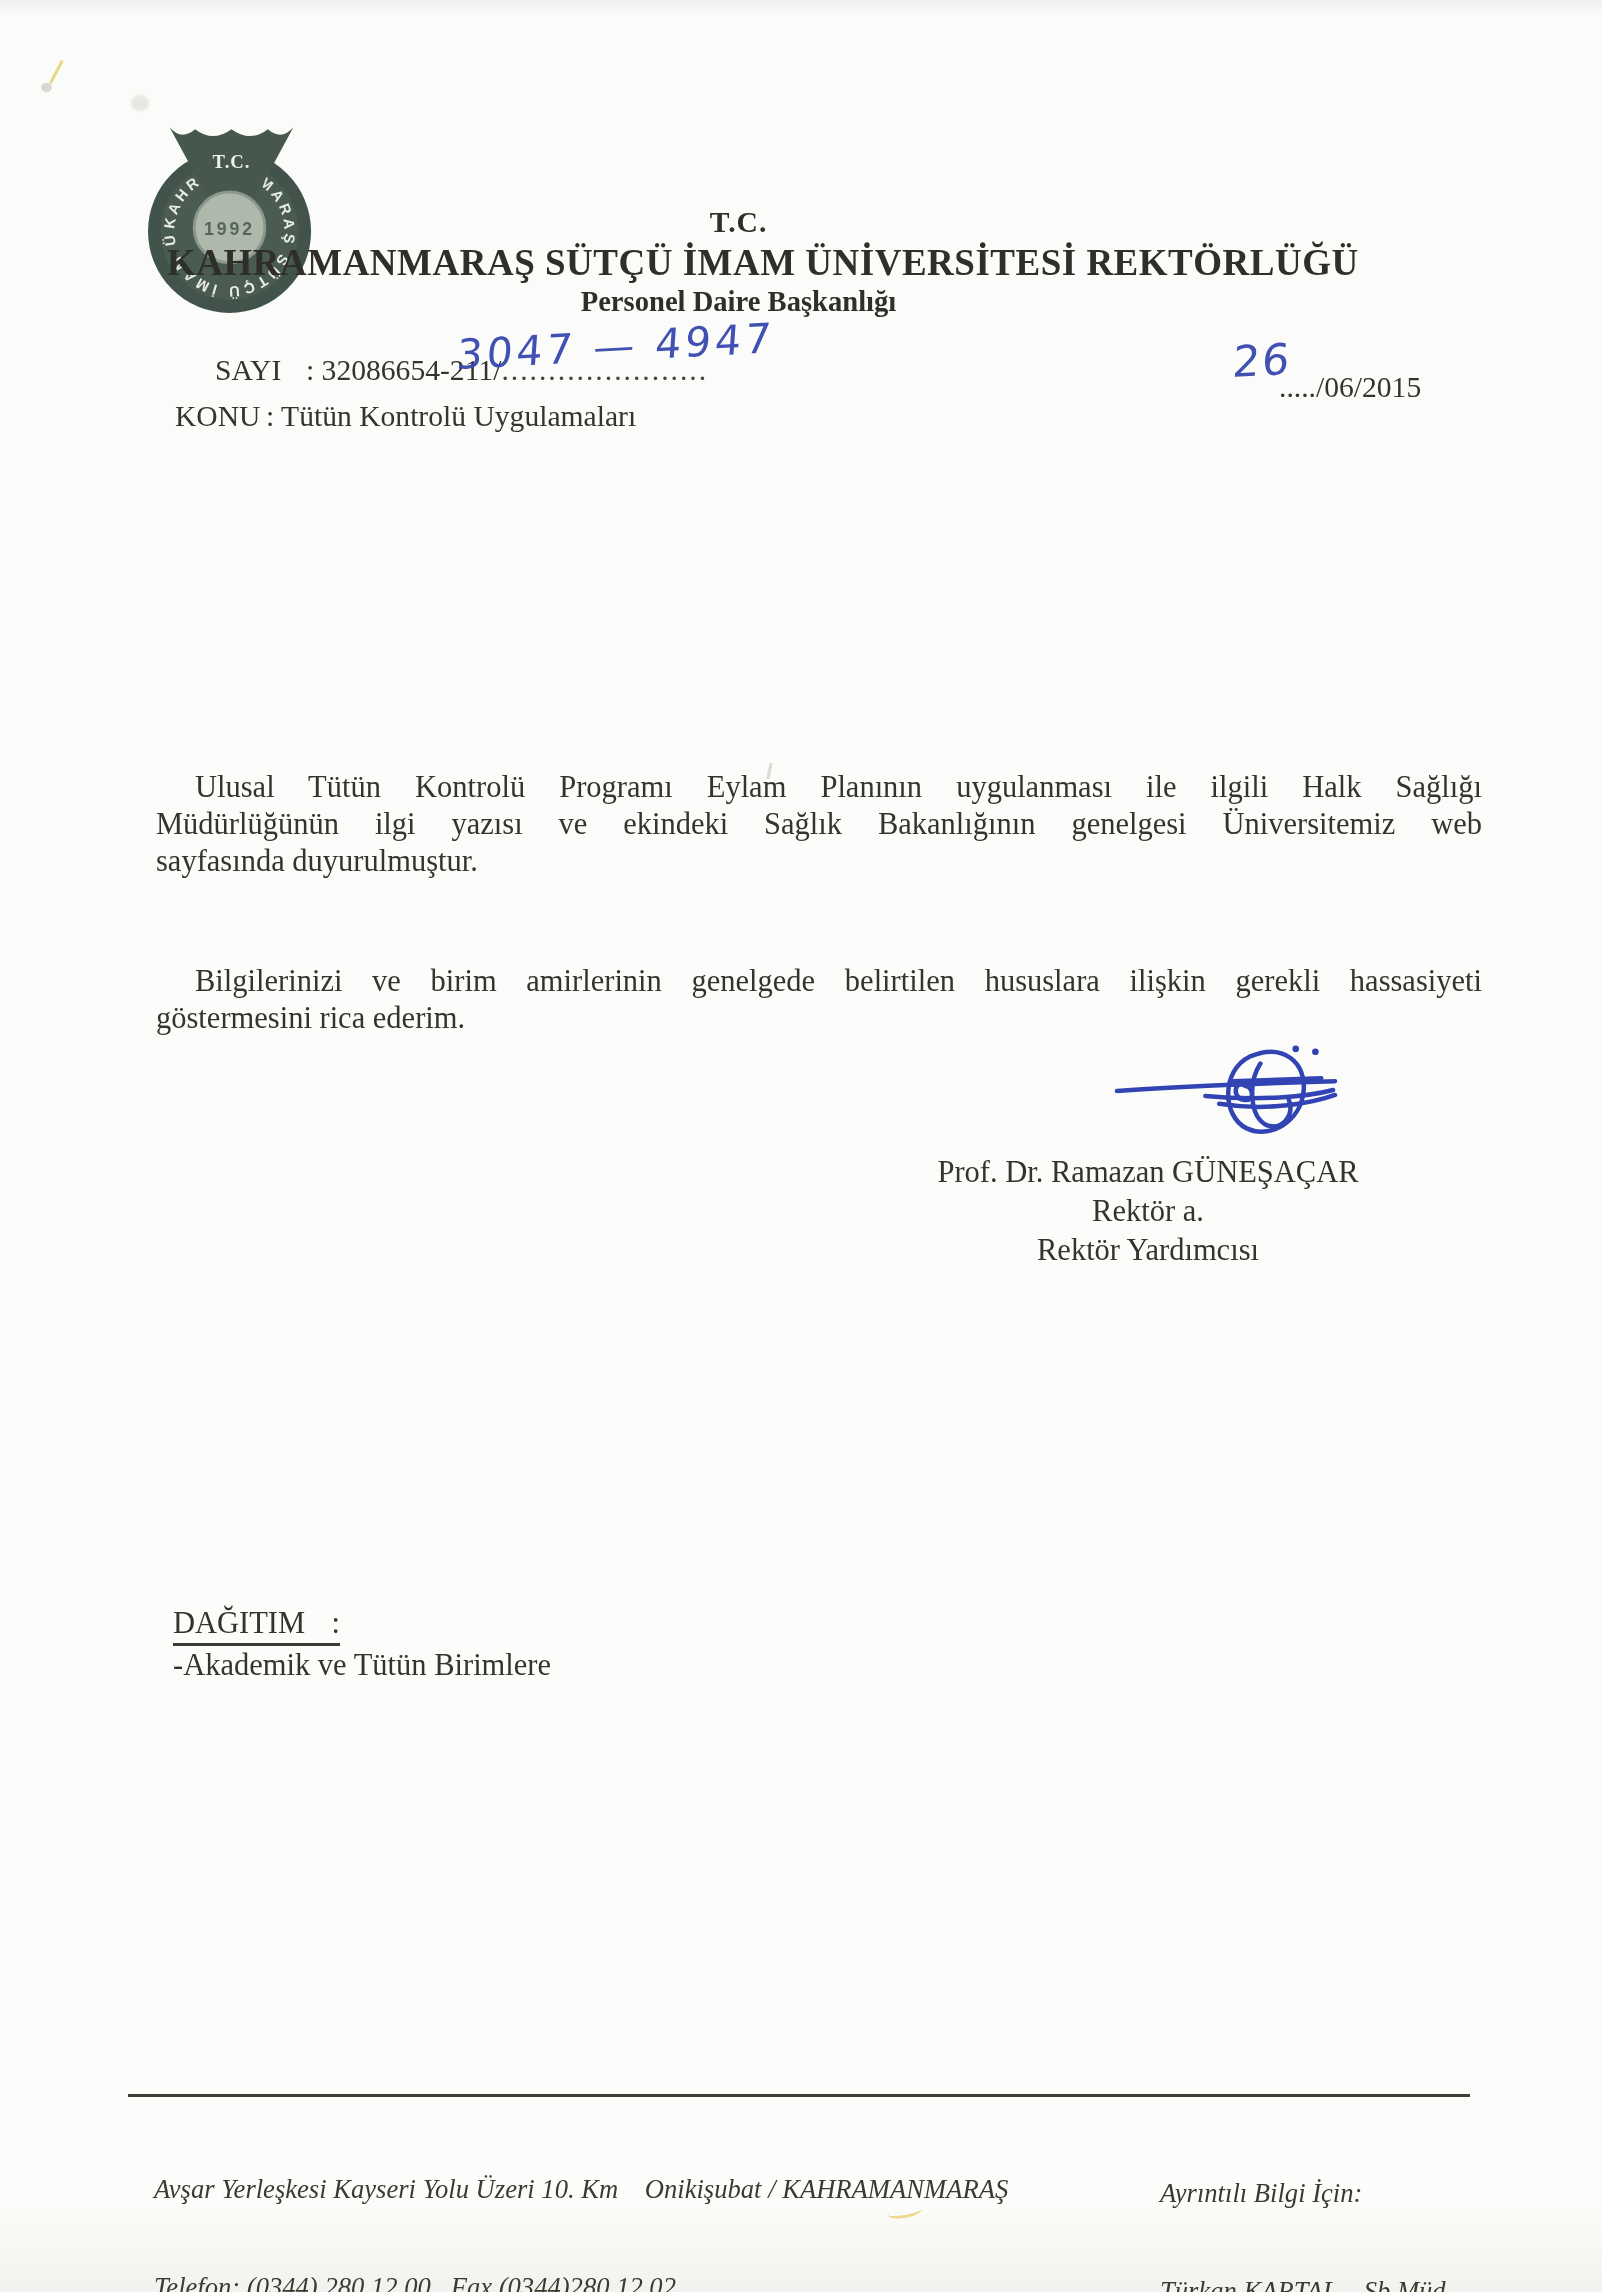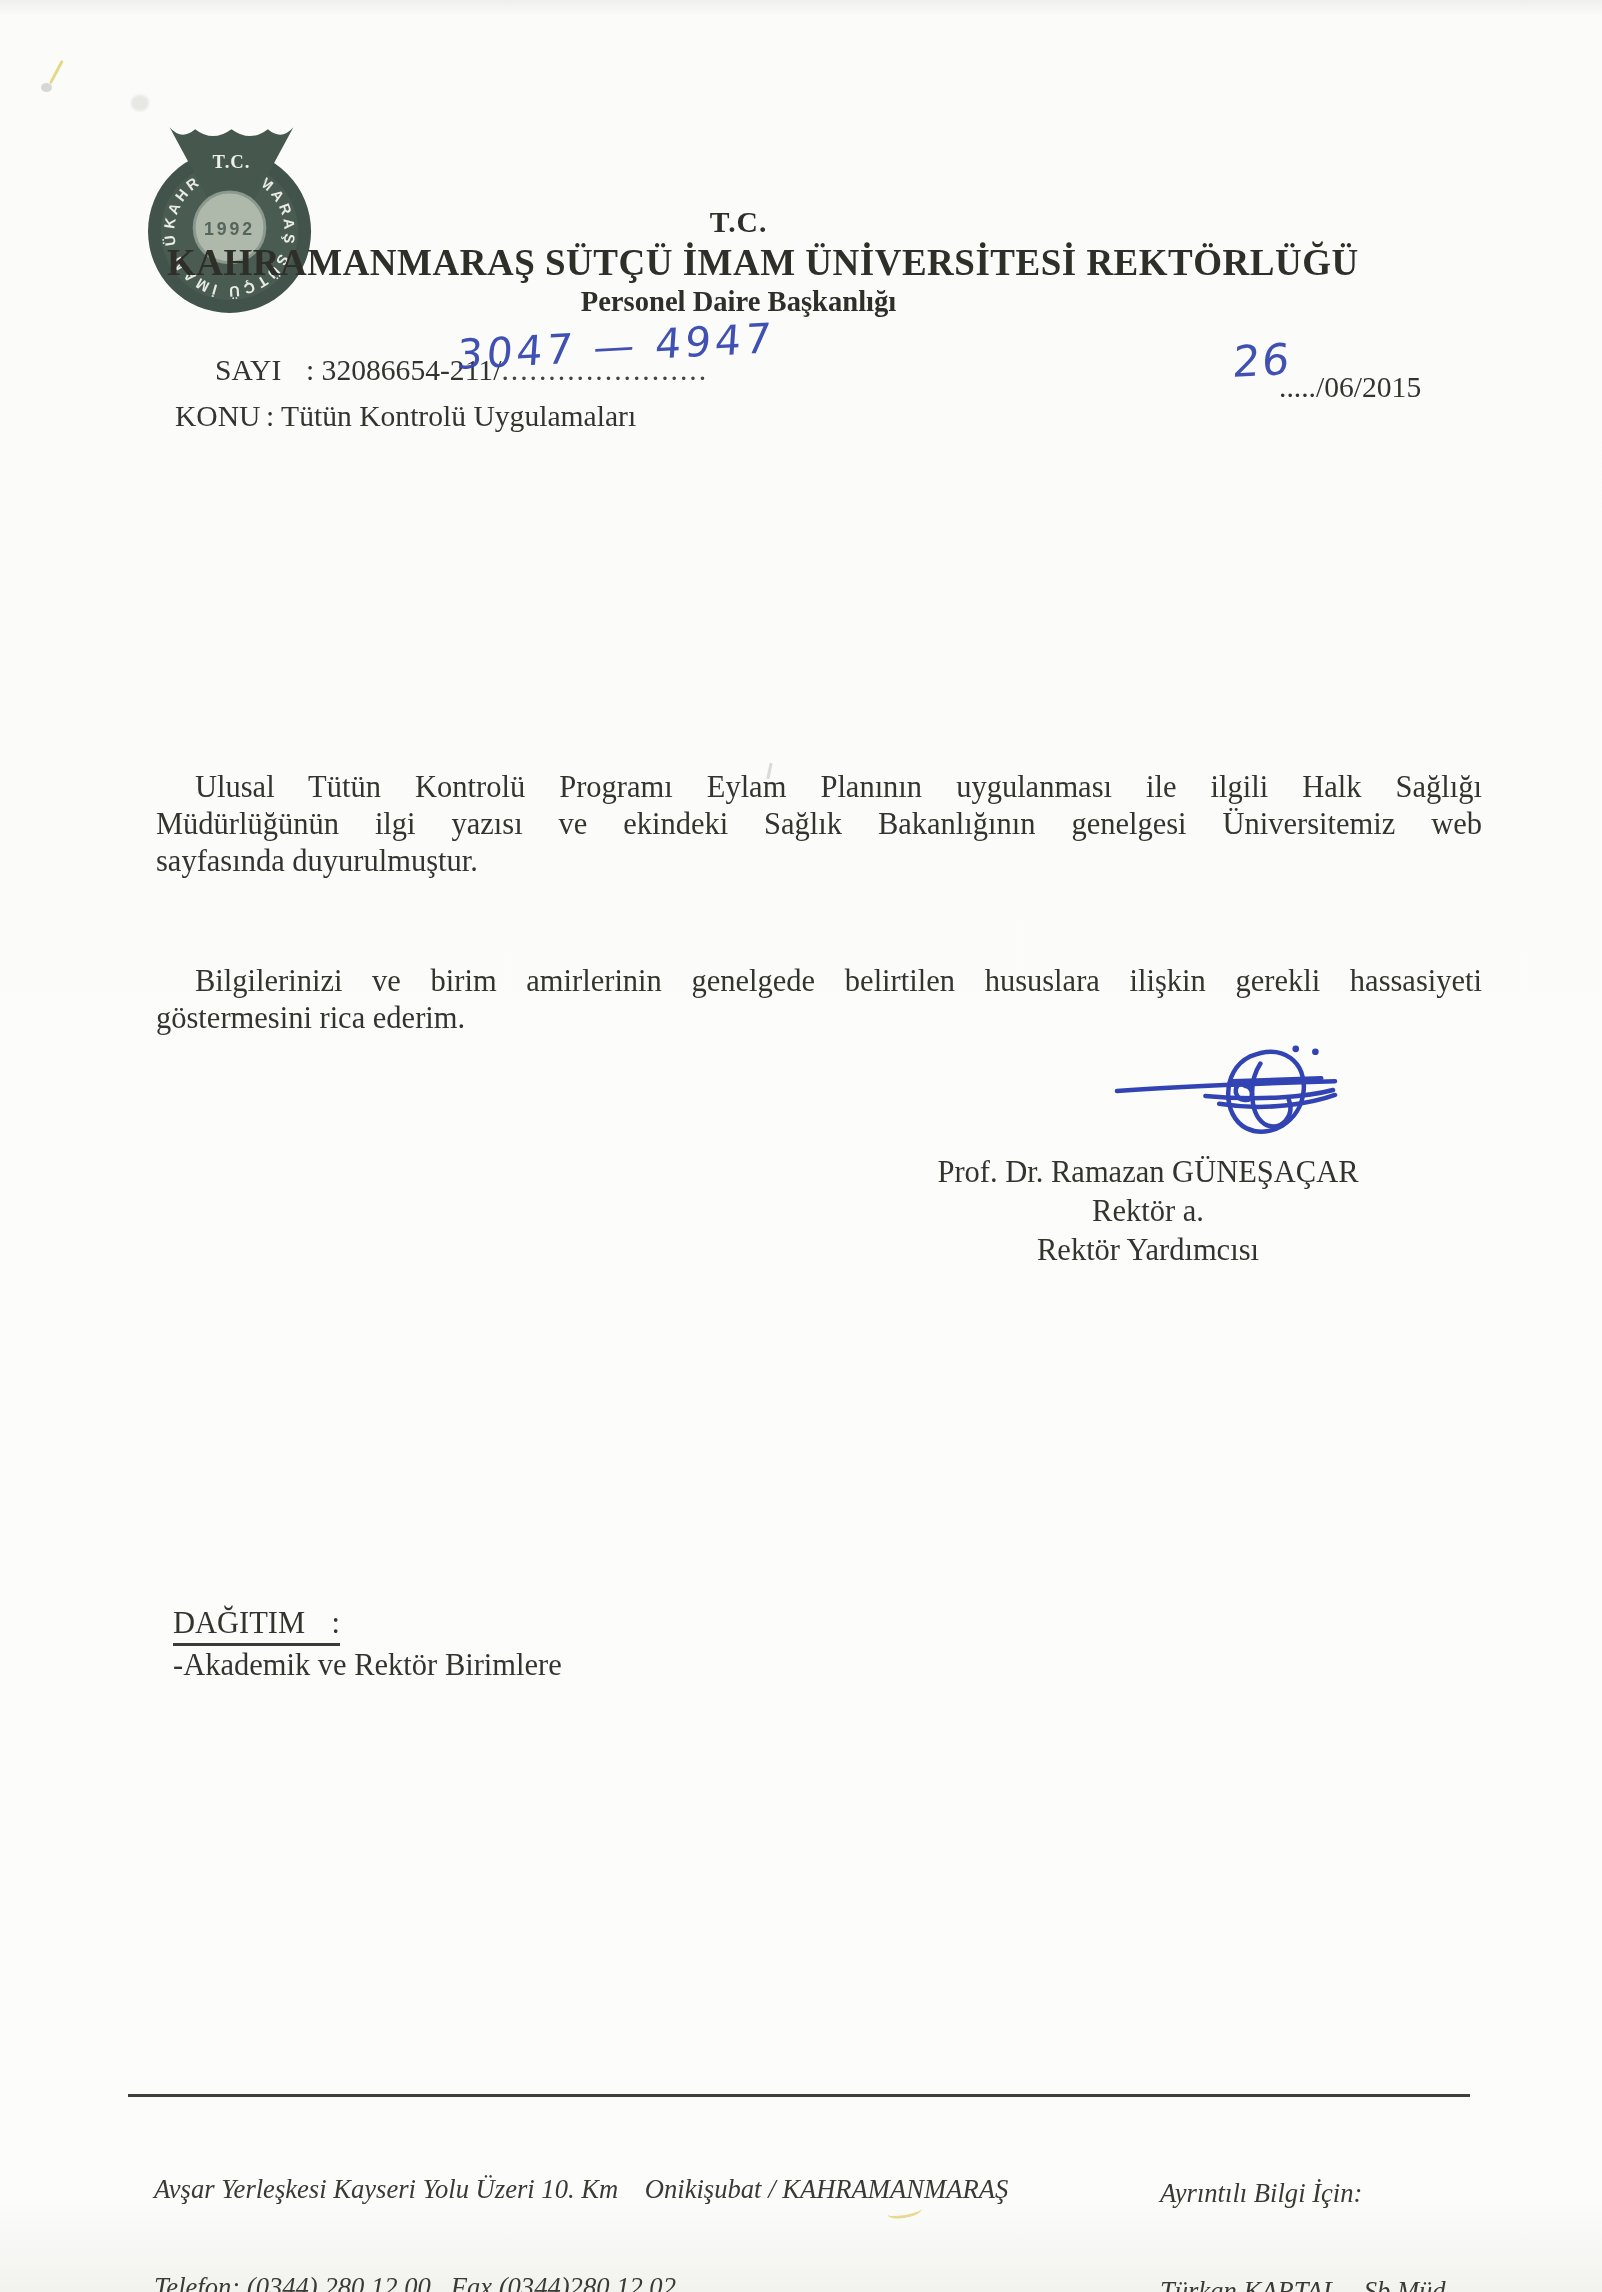--- a/index.html
+++ b/index.html
@@ -141,21 +141,21 @@
     <div>Rektör Yardımcısı</div>
   </div>
 
   <div class="abs dagitim-head">
     <span class="dagitim-underline">
       <span>DAĞITIM</span>
       <span>:</span>
     </span>
   </div>
   <div class="abs dagitim-items">
-    <div>-Akademik ve Rektör Birimlere</div>
+    <div>-Akademik ve Tütün Birimlere</div>
   </div>
 
   <div class="abs footer-rule"></div>
   <div class="abs footer-col footer-left">
     <div>Avşar Yerleşkesi Kayseri Yolu Üzeri 10. Km    Onikişubat / KAHRAMANMARAŞ</div>
     <div>Telefon: (0344) 280 12 00   Fax (0344)280 12 02</div>
     
   </div>
   <div class="abs footer-col footer-right">
     <div>Ayrıntılı Bilgi İçin:</div>

